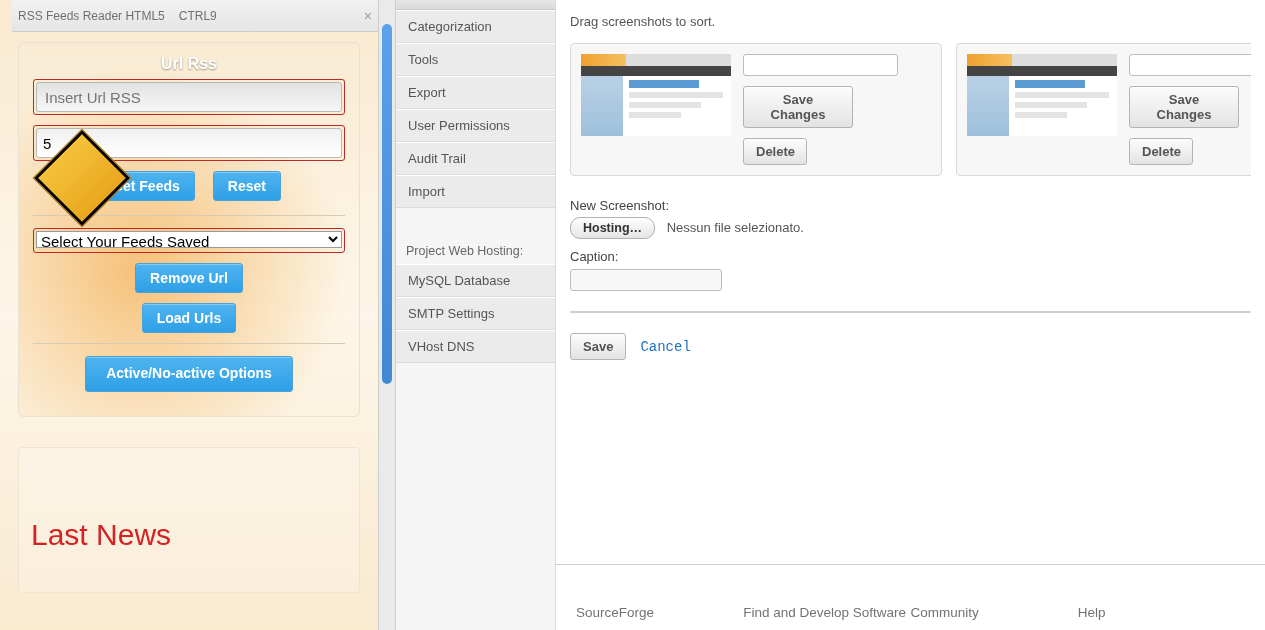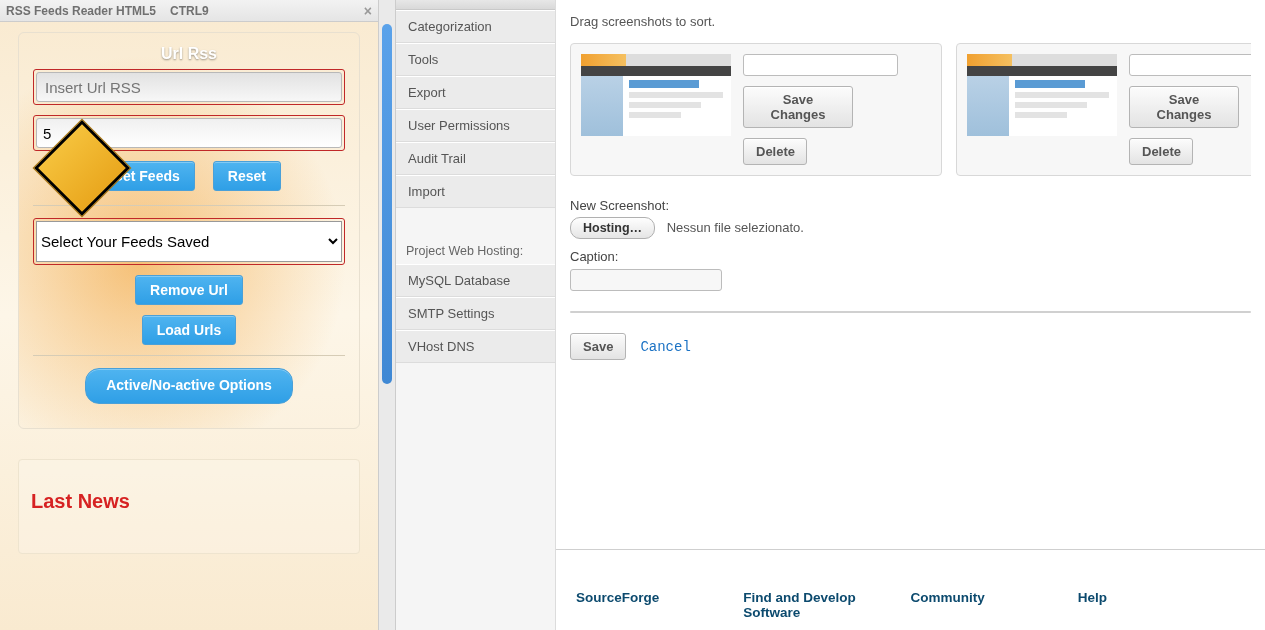--- a/index.html
+++ b/index.html
@@ -1,38 +1,38 @@
 <!DOCTYPE html>
 <html><head>
 <meta charset="utf-8">
 <style>
   * { box-sizing: border-box; margin: 0; padding: 0; }
   body { font-family: "Helvetica Neue", Arial, sans-serif; font-size: 13px; color: #333; width: 1265px; height: 630px; overflow: hidden; }
   .app { display: flex; width: 100%; height: 100%; }
   
   .left-panel { width: 378px; height: 630px; background: linear-gradient(180deg, #f9ead0 0%, #fdf6e8 50%, #f9ead0 100%); position: relative; }
-  .titlebar { height: 22px; background: linear-gradient(#f2f2f2,#e5e5e5); border-bottom: 1px solid #ccc; display: flex; align-items: center; padding: 0 6px; color: #707070; font-size: 12px; font-weight: bold; }
+  .titlebar { height: 32px; background: linear-gradient(#f2f2f2,#e5e5e5); border-bottom: 1px solid #ccc; display: flex; align-items: center; padding: 0 6px; color: #707070; font-size: 12px; font-weight: normal; margin-left: 12px; }
   .titlebar-title { margin-right: 12px; }
   .titlebar-ctrl { margin-left: 2px; }
   .titlebar .close { margin-left: auto; color: #999; font-size: 14px; cursor: pointer; }
   .card { margin: 10px 18px; border: 1px solid #e8e0d0; border-radius: 6px; padding: 12px 14px 14px; position: relative; background: radial-gradient(circle at 120px 230px, rgba(240,150,30,0.55) 0%, rgba(240,150,30,0.25) 35%, rgba(249,240,220,0) 65%); }
   .ribbon { position: absolute; top: 100px; left: 28px; width: 70px; height: 70px; transform: rotate(-45deg); background: linear-gradient(#f5c23c,#e9a61d); border: 1px solid #a87512; box-shadow: 0 0 0 3px #000 inset; pointer-events:none; }
   .label-h { color: #fff; font-weight: bold; text-align: center; font-size: 16px; text-shadow: 0 1px 2px rgba(0,0,0,.4); margin-bottom: 6px; }
   .outline-red { border: 1px solid #c02828; border-radius: 3px; padding: 2px; margin: 0 0 10px; }
   .txt { width: 100%; height: 30px; background: linear-gradient(#e2e2e2,#f7f7f7); border: 1px solid #b8b8b8; border-radius: 3px; padding: 4px 8px; font-size: 15px; color: #666; }
   .num { width: 100%; height: 30px; background: linear-gradient(#f0f0f0,#fff); border: 1px solid #b8b8b8; border-radius: 3px; padding: 2px 6px; font-size: 15px; }
   .btnrow { display: flex; justify-content: center; gap: 18px; margin: 8px 0 14px; }
   .btn { background: linear-gradient(#4fb4f0,#2f9fe6); color: #fff; font-weight: bold; border: 1px solid #4aa0d8; border-radius: 3px; padding: 6px 14px; font-size: 14px; cursor: pointer; box-shadow: 0 1px 0 rgba(255,255,255,.3) inset; }
   .btn-sm { padding: 5px 10px; font-size: 13px; }
   .hr { border: none; border-top: 1px solid #d6ccb6; margin: 6px 0 12px; }
-  .sel { width: 100%; height: 41px; background: #fff; border: 1px solid #999; font-size: 15px; }
+  .sel { width: 100%; height: 17px; background: #fff; border: 1px solid #999; font-size: 15px; }
   .row-center { display:flex; justify-content:center; margin: 10px 0; }
   .btnrow3 { display:flex; justify-content:center; gap:8px; margin: 8px 0; }
   .last-news { margin: 30px 18px 0; border: 1px solid #eee4cf; border-radius: 4px; padding: 30px 12px 40px; background: rgba(255,255,255,.2); }
-  .last-news h2 { color: #d62222; font-size: 20px; font-weight: bold; }
+  .last-news h2 { color: #d62222; font-size: 30px; font-weight: normal; margin-top: 40px; }
   
   .vscroll { width: 18px; background: #eaeaea; border-left:1px solid #ccc; border-right:1px solid #ccc; position:relative; }
   .vscroll .thumb { position:absolute; top:24px; left:3px; right:3px; height:360px; background: linear-gradient(#5aa2ea,#3f88d4); border-radius: 6px; }
   
   .midnav { width: 160px; background: #f5f5f5; border-right:1px solid #dcdcdc; }
   .navspacer { height: 10px; background: linear-gradient(#e7e7e7,#d9d9d9); border-bottom:1px solid #c9c9c9; }
   .navitem { padding: 8px 12px; border-bottom:1px solid #dcdcdc; border-top:1px solid #fff; color: #555; font-size: 13px; cursor:pointer; background:#ebebeb; }
   .navgap { height: 30px; }
   .navhead { padding: 6px 10px 6px; color:#666; font-size:12.5px; background:#f5f5f5; }
   
@@ -56,21 +56,21 @@
   .newb { margin-top:22px; }
   .newb .lab { margin:6px 0 4px; color:#444; }
   .filebtn { display:inline-block; background:linear-gradient(#fefefe,#e5e5e5); border:1px solid #b0b0b0; border-radius:10px; padding:3px 12px; font-size:12.5px; font-weight:bold; color:#333; cursor:pointer; margin-right:8px;}
   .filestat { color:#555; font-size:13px; }
   .capin { width:152px; height:22px; border:1px solid #bcbcbc; border-radius:3px; background:#f7f7f7; margin-top:1px;}
   .hr2 { border:none; border-top:2px solid #d0d0d0; margin:20px 0; border-radius:1px;}
   .saverow { display:flex; align-items:center; gap:14px; }
   .link { color:#1b72c4; font-size:14px; cursor:pointer;font-family:Liberation Mono, monospace; }
   .footer { border-top:1px solid #cfcfcf; background:#fff; margin-top:auto; padding: 40px 0 10px; }
   .fcols { display:flex; padding: 0 20px; }
-  .fcol { font-weight:bold; color:#0c4a6e; font-size:13.5px; }
+  .fcol { font-weight:normal; color:#737373; font-size:13.5px; }
   .fcol:nth-child(1){ width:200px;} .fcol:nth-child(2){ width:200px;} .fcol:nth-child(3){ width:200px;} .fcol:nth-child(4){ width:200px;}
 </style>
 </head>
 <body>
 
 <div class="app">
 
   <div class="left-panel">
     <div class="titlebar">
       <span class="titlebar-title">RSS Feeds Reader HTML5</span>
@@ -97,21 +97,21 @@
         </select>
       </div>
       <div class="row-center">
         <button class="btn">Remove Url</button>
       </div>
       <div class="row-center">
         <button class="btn">Load Urls</button>
       </div>
       <hr class="hr">
       <div class="row-center">
-        <button class="btn" style="padding:8px 20px; line-height:1.25;border-radius:14px;"><span>Active/No-active Options</span></button>
+        <button class="btn" style="padding:8px 20px; line-height:1.25;"><span>Active/No-active Options</span></button>
       </div>
     </div>
     <div class="last-news">
       <h2>Last News</h2>
     </div>
   </div>
 
   <div class="vscroll">
     <div class="thumb"></div>
   </div>

